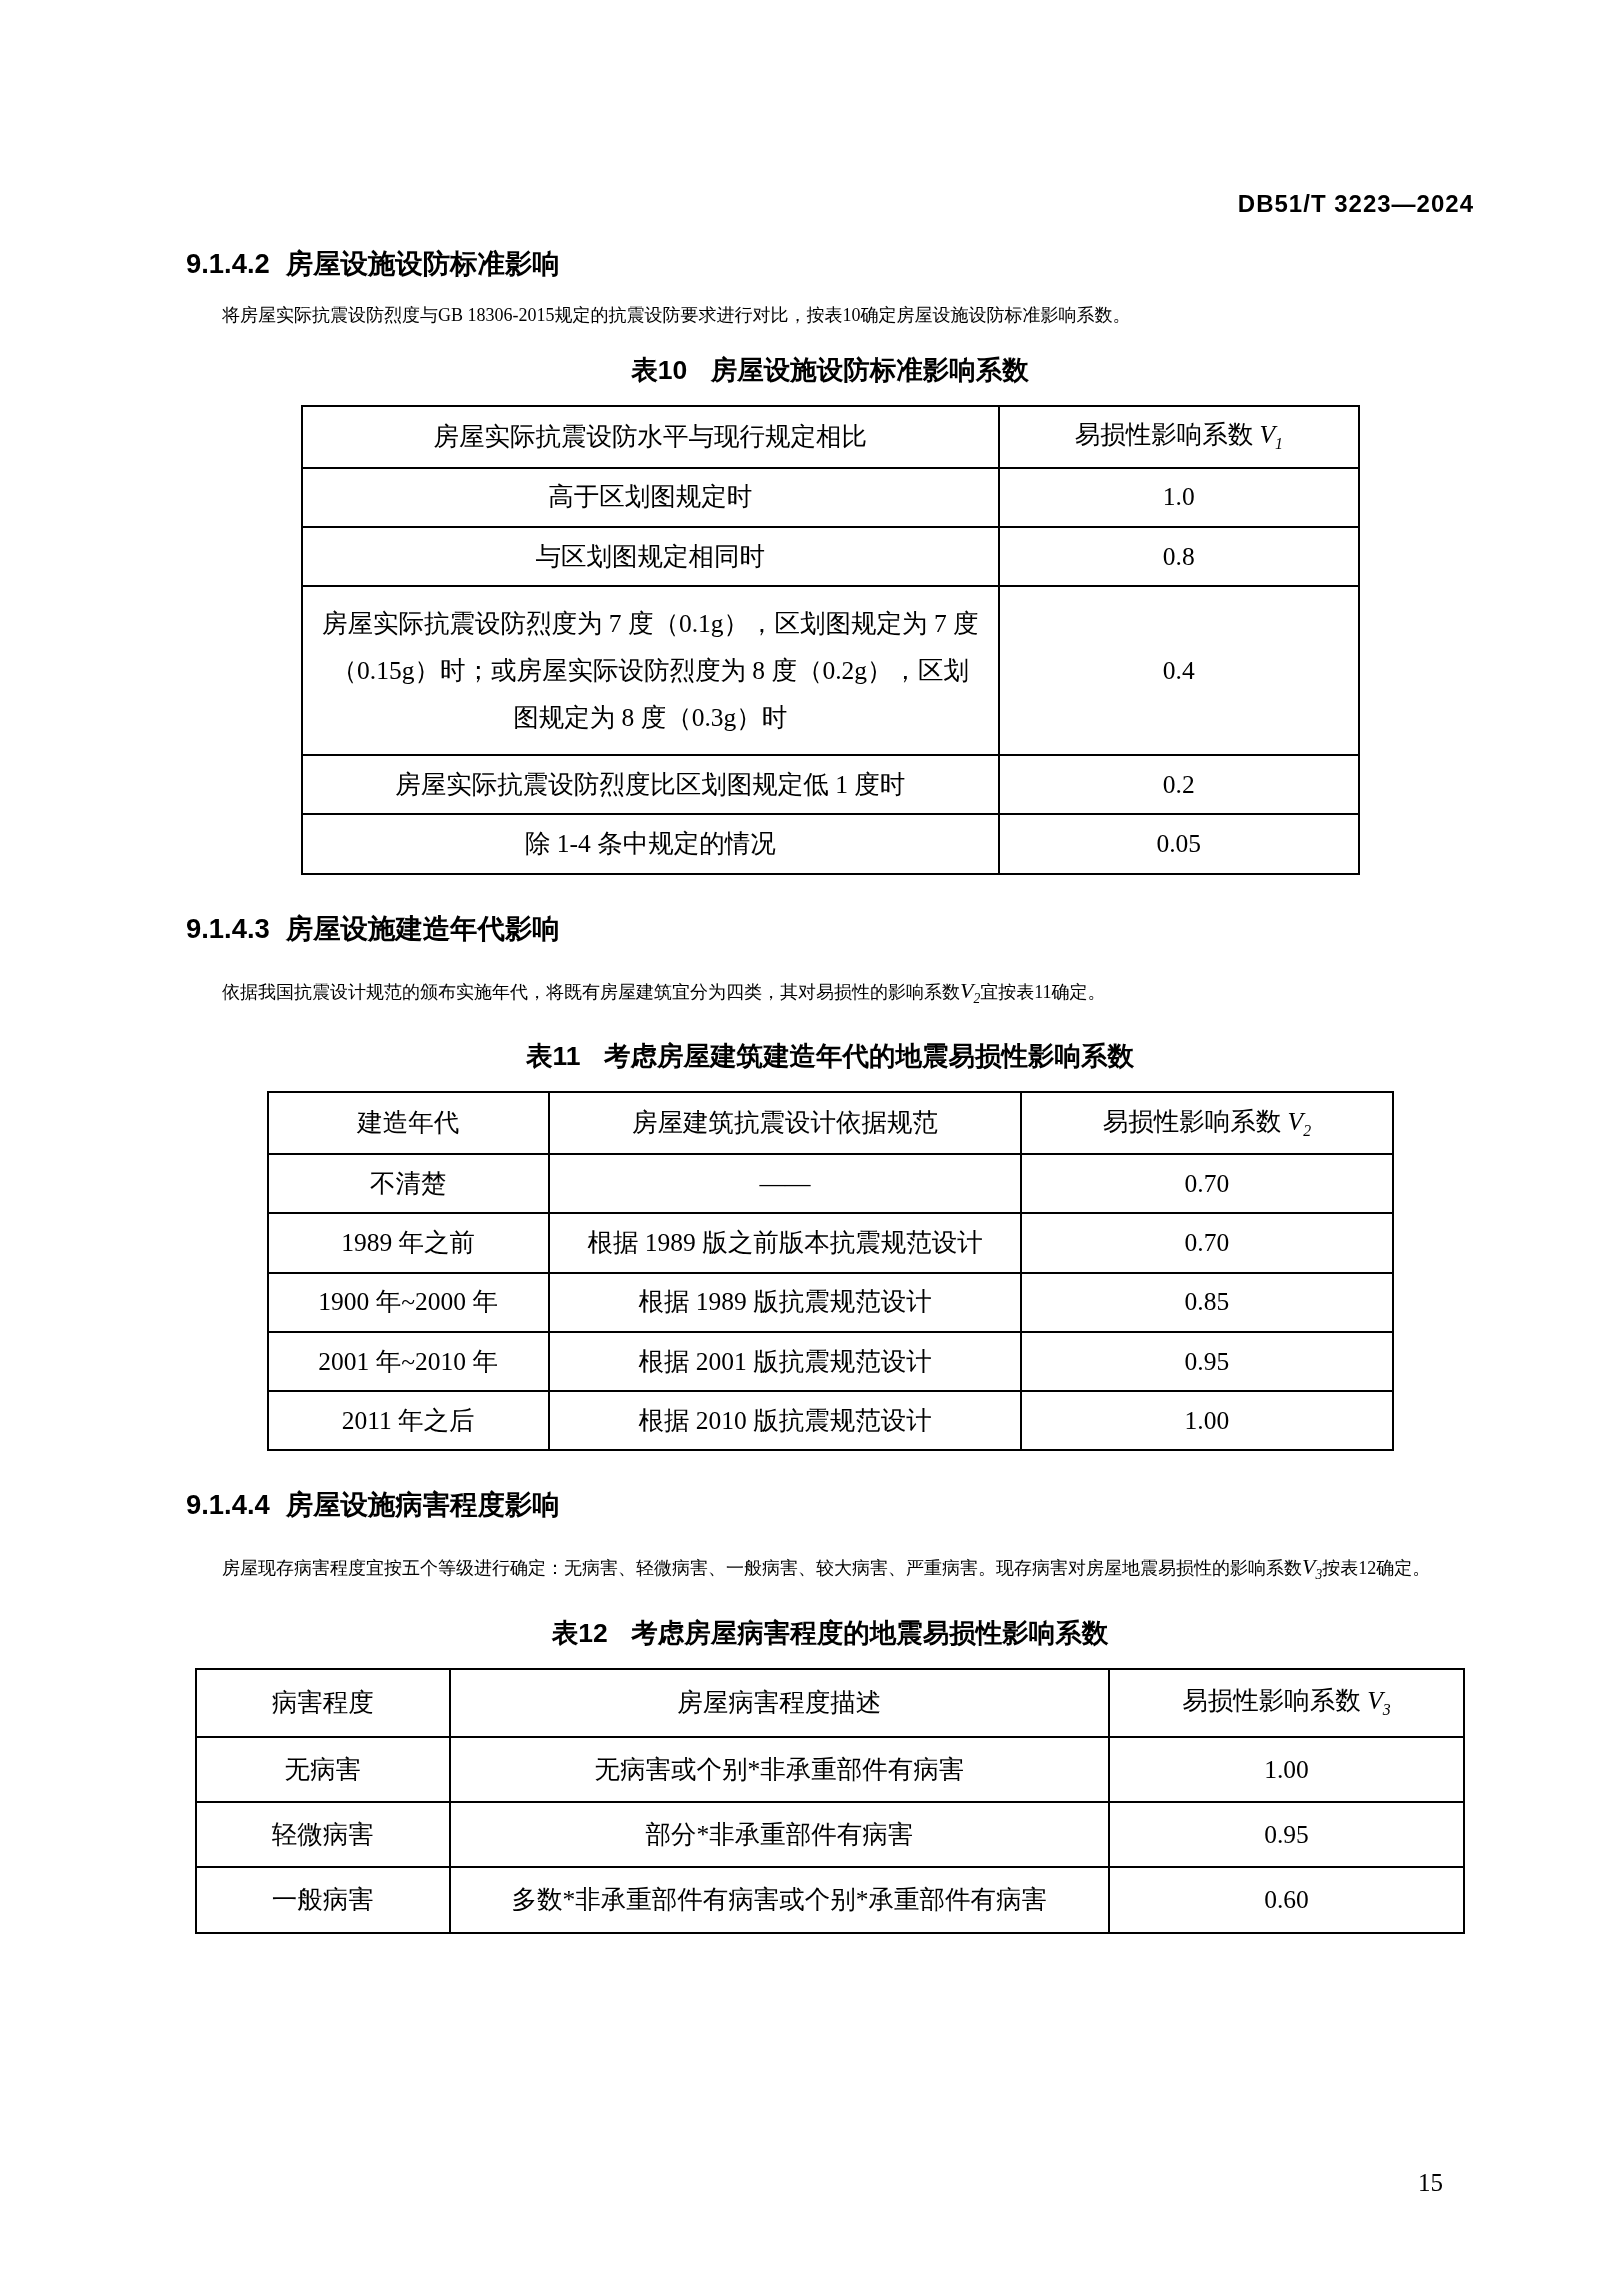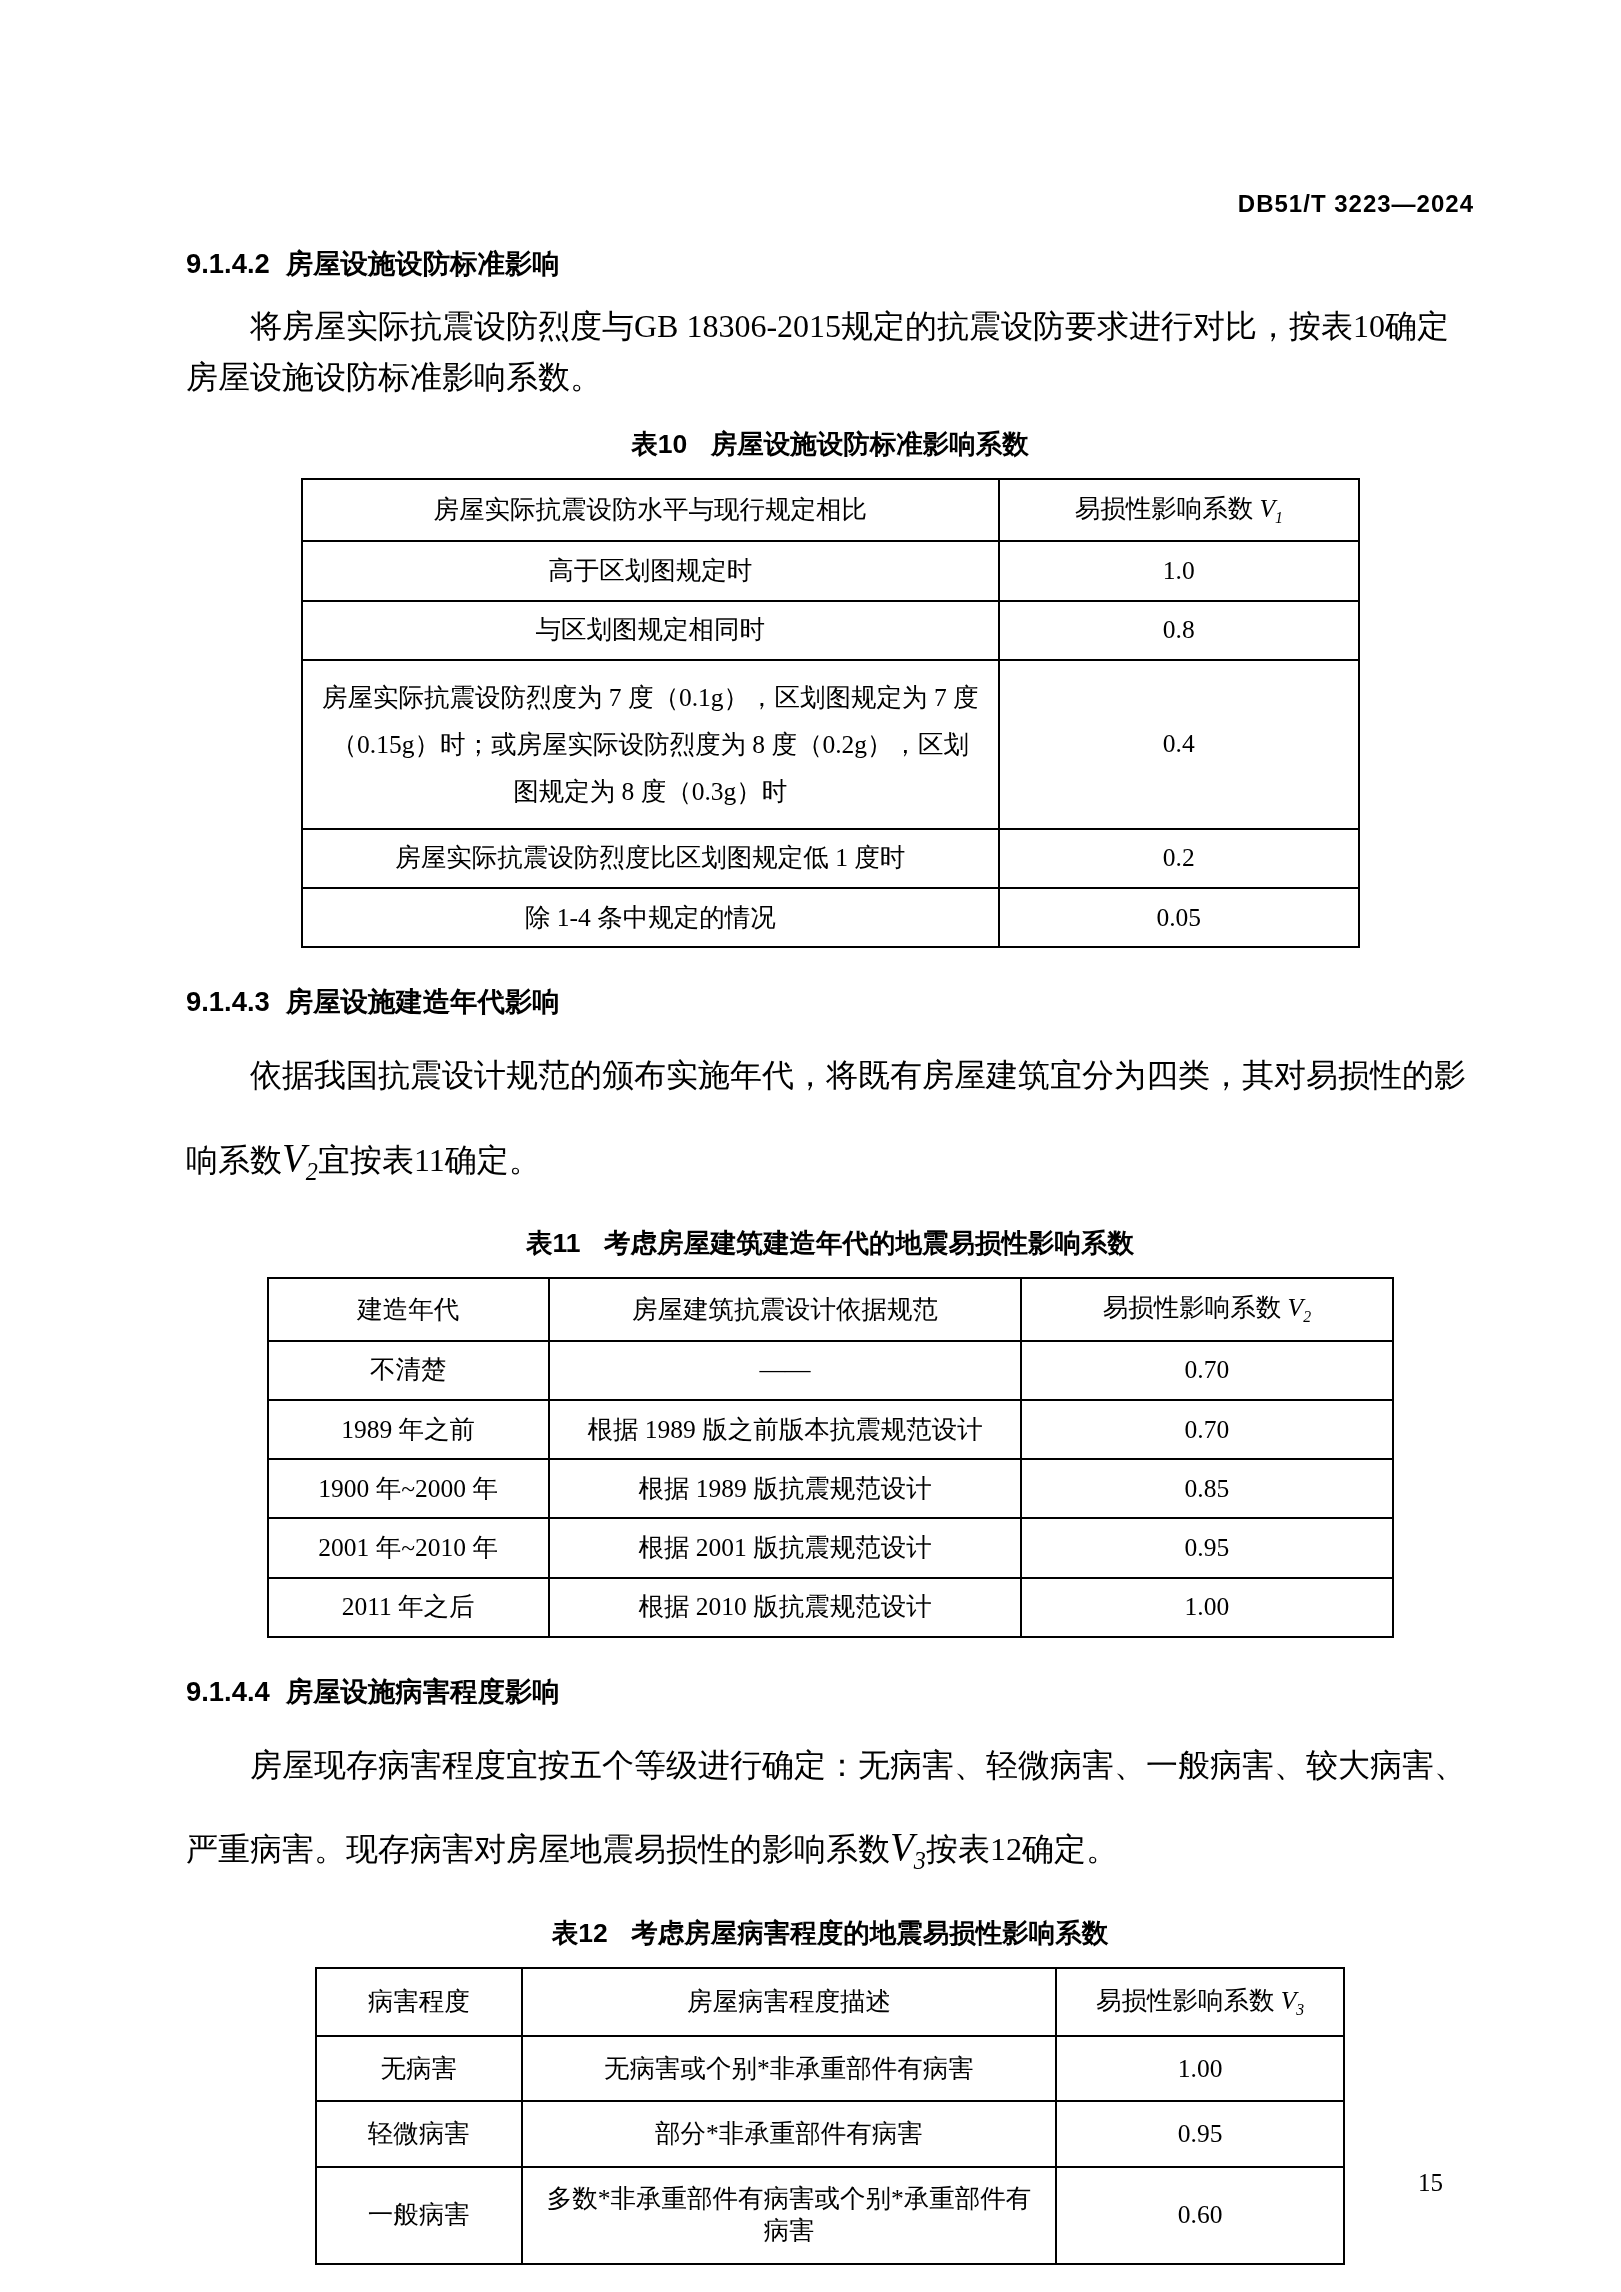--- a/index.html
+++ b/index.html
@@ -6,33 +6,33 @@
   .page{position:relative;width:1621px;height:2293px;background:#fff;color:#000;
         font-family:"Liberation Serif","DejaVu Serif",serif;overflow:hidden;}
   .doc-code{position:absolute;top:190px;right:147px;
         font-family:"Liberation Sans","DejaVu Sans",sans-serif;font-weight:700;
         font-size:24px;letter-spacing:1px;}
   .content{position:absolute;top:247px;left:186px;width:1288px;}
   .sec-heading{font-family:"Liberation Sans","DejaVu Sans",sans-serif;font-weight:700;
         font-size:27.4px;line-height:1.25;margin:0 0 19.6px 0;}
   .sec-block{margin-top:37px;}
   .sec-num{margin-right:16px;}
-  .para{font-size:32px;margin:0;text-indent:2em;}
+  .para{font-size:18px;margin:0;text-indent:2em;}
   .p-first{line-height:1.6;margin-bottom:3.9px;}
   .p-loose{line-height:2.3;margin-top:11.8px;margin-bottom:3.9px;}
   .tbl-caption{text-align:center;font-family:"Liberation Sans","DejaVu Sans",sans-serif;
         font-weight:700;font-size:26.5px;line-height:1.2;margin:25.5px 0 17.6px 0;}
   .cap-title{margin-left:23.5px;}
   table.tbl{border-collapse:collapse;table-layout:fixed;margin:16px auto;
         font-size:25.5px;line-height:1.25;}
   .tbl th,.tbl td{border:2px solid #000;padding:12.7px 17.6px;font-weight:normal;
         vertical-align:middle;}
   #table10{width:1059px;}
   #table11{width:1127px;}
-  #table12{width:1030px;}
+  #table12{width:1270px;}
   #table12 th,#table12 td{padding:15.7px 17.6px;}
   .t10c1{width:66%}.t10c2{width:34%}
   .t11c1{width:25%}.t11c2{width:42%}.t11c3{width:33%}
   .t12c1{width:20%}.t12c2{width:52%}.t12c3{width:28%}
   .cell-center{text-align:center;}
   .cell-left{text-align:center;}
   .lines-loose{line-height:1.85;}
   .var{font-style:italic;font-family:"Liberation Serif","DejaVu Serif",serif;text-align:center;}
   .var sub{font-size:0.62em;font-style:italic;}
   .var-lg{font-size:1.22em;}

